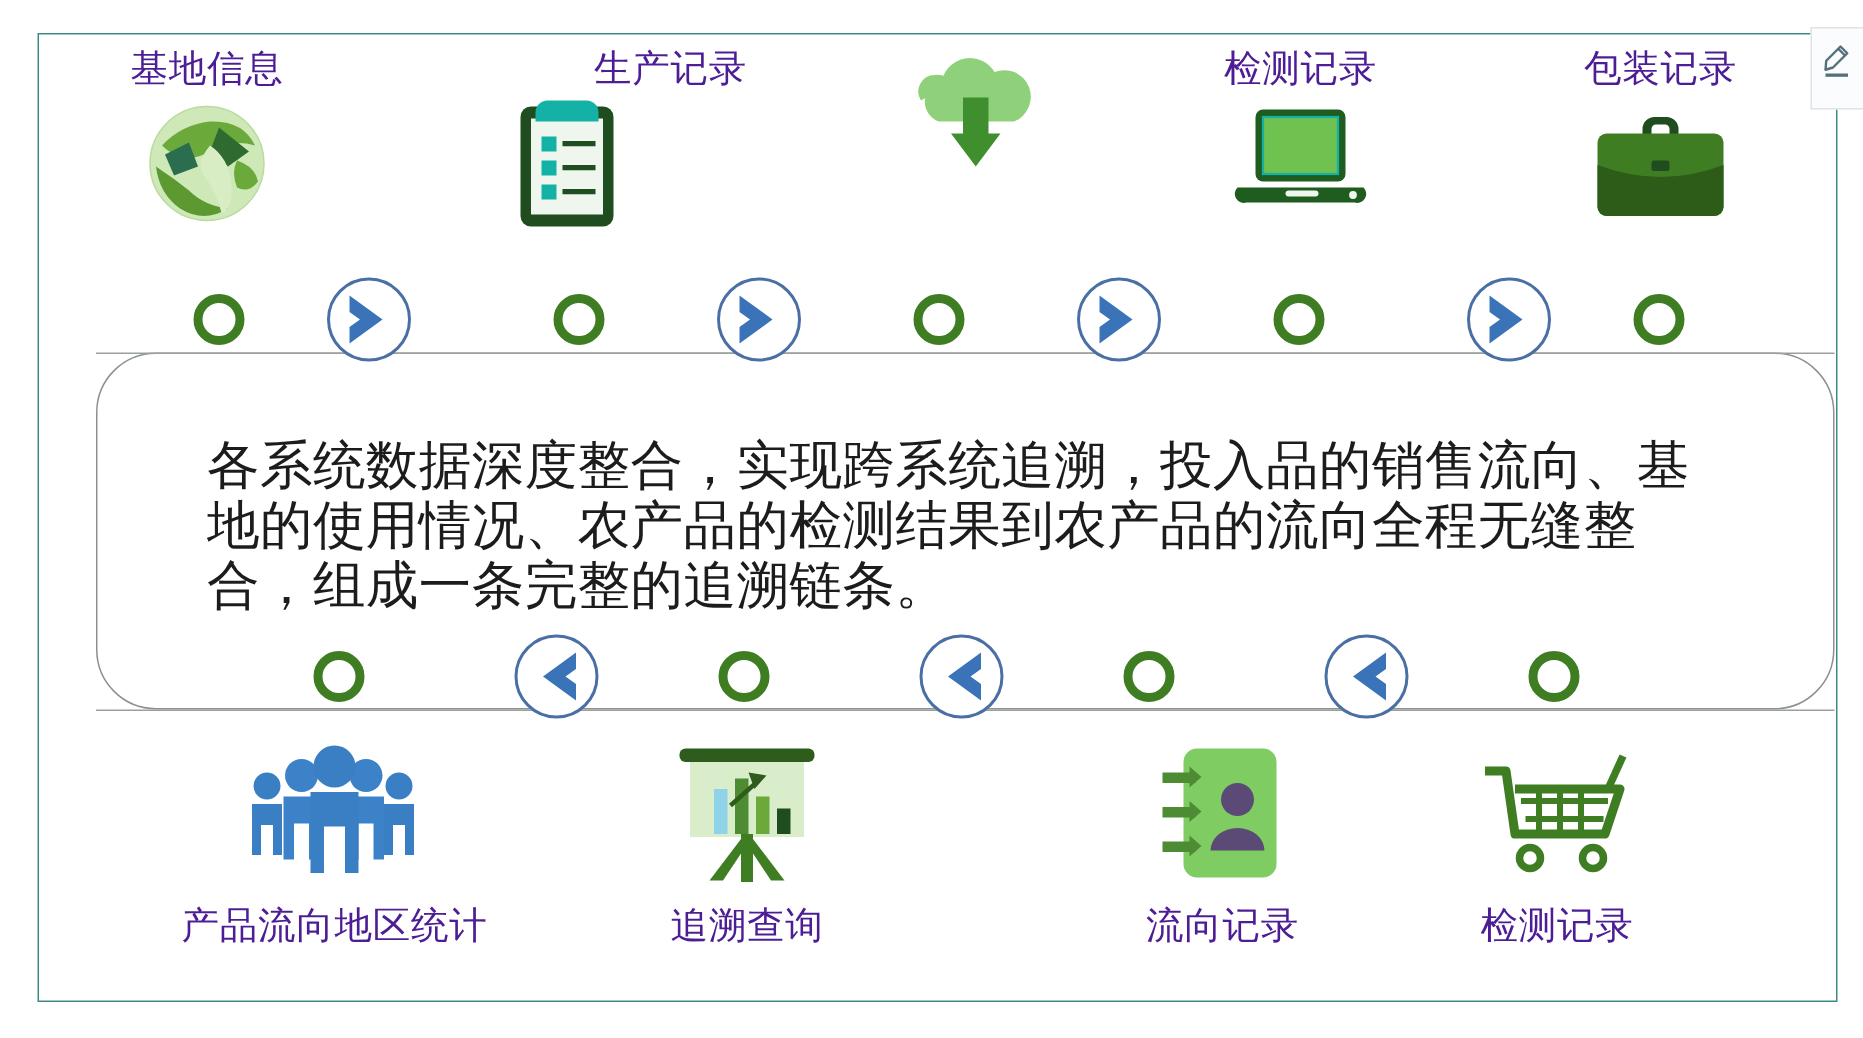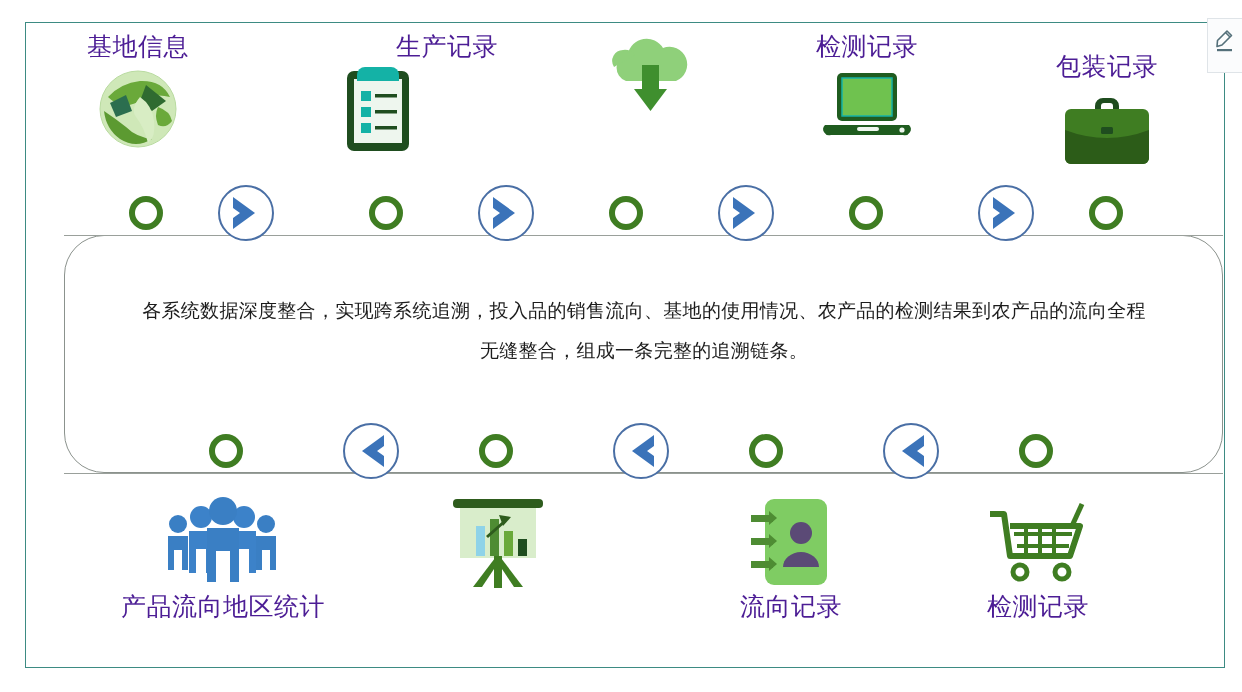--- a/index.html
+++ b/index.html
@@ -88,34 +88,34 @@
     font-size:25px;
     line-height:30px;
     white-space:pre-line;
     letter-spacing:0.5px;
   }
   .slot .icon{
     height:92px;
     display:flex;align-items:center;justify-content:center;
   }
   .slot.top .icon{margin-top:2px;}
-  .slot.bottom .label{margin-top:3px;}
+  .slot.bottom .label{margin-top:14px;}
 
   .icon svg{display:block;}
 
   
   .blurb{
     position:absolute;
     left:112px;top:268px;
     width:1012px;
     color:#1c1c1c;
-    font-size:19px;
+    font-size:35px;
     line-height:40px;
     letter-spacing:0.3px;
-    text-align:center;
+    text-align:left;
   }
 </style>
 </head>
 <body>
 
 <div class="card">
 
   <div class="loop"></div>
 
   <div class="track track-top"></div>
@@ -245,21 +245,21 @@
     <svg width="96" height="80" viewBox="0 0 96 80">
       <rect x="18" y="4" width="60" height="48" rx="5" fill="#1f5c1f"></rect>
       <rect x="23" y="9" width="50" height="38" fill="#6fc24f"></rect>
       <rect x="23" y="9" width="50" height="38" fill="none" stroke="#14b2a6" stroke-width="1.5"></rect>
       <path d="M6 56 h84 a6 6 0 0 1 -6 10 H12 a6 6 0 0 1 -6 -10Z" fill="#1f5c1f"></path>
       <rect x="38" y="58" width="22" height="4" rx="2" fill="#eef6ee"></rect>
       <circle cx="83" cy="61" r="2.6" fill="#eef6ee"></circle>
     </svg>
         </div>
       </div>
-      <div class="slot top" style="left: 1081px; top: 8px; margin-top: 20px;">
+      <div class="slot top" style="left: 1081px; top: 8px;">
         <div class="label">包装记录</div>
         <div class="icon">
     <svg width="92" height="78" viewBox="0 0 92 78">
       <path d="M34 20 v-4 a8 8 0 0 1 8 -8 h8 a8 8 0 0 1 8 8 v4 h-6 v-4 a3 3 0 0 0 -3 -3 h-6 a3 3 0 0 0 -3 3 v4Z" fill="#1f4d1f"></path>
       <rect x="4" y="19" width="84" height="55" rx="6" fill="#3f7d22"></rect>
       <path d="M4 40 q42 16 84 0 v28 a6 6 0 0 1 -6 6 H10 a6 6 0 0 1 -6 -6Z" fill="#2c5c18"></path>
       <rect x="40" y="37" width="12" height="7" rx="1.5" fill="#1f4d1f"></rect>
     </svg>
         </div>
       </div>
@@ -295,22 +295,23 @@
       <rect x="47" y="26" width="9" height="37" fill="#4e8c33"></rect>
       <rect x="61" y="38" width="9" height="25" fill="#6aa93a"></rect>
       <rect x="75" y="46" width="9" height="17" fill="#1f4d1f"></rect>
       <path d="M44 44 L62 28" stroke="#2e5c1d" stroke-width="3" fill="none"></path>
       <path d="M56 22 L68 24 L60 33 Z" fill="#2e5c1d"></path>
       <path d="M52 65 L30 94 h9 l18 -27Z" fill="#3f7d22"></path>
       <path d="M58 65 L80 94 h-9 l-18 -27Z" fill="#3f7d22"></path>
       <rect x="51" y="63" width="8" height="32" fill="#3f7d22"></rect>
     </svg>
         </div>
-      </div>
-      <div class="slot bottom" style="left: 765px; top: 473px;">
+        <div class="label">追溯查询</div>
+      </div>
+      <div class="slot bottom" style="left: 789px; top: 473px;">
         <div class="icon">
     <svg width="92" height="98" viewBox="0 0 92 98">
       <rect x="20" y="6" width="62" height="86" rx="9" fill="#7fcc63"></rect>
       <g fill="#4e8c33">
         <path d="M6 22 h22 v7 h-22Z"></path>
               <path d="M24 18 l8 7 l-8 7Z"></path>
         <path d="M6 45 h22 v7 h-22Z"></path>
               <path d="M24 41 l8 7 l-8 7Z"></path>
         <path d="M6 68 h22 v7 h-22Z"></path>
               <path d="M24 64 l8 7 l-8 7Z"></path>

